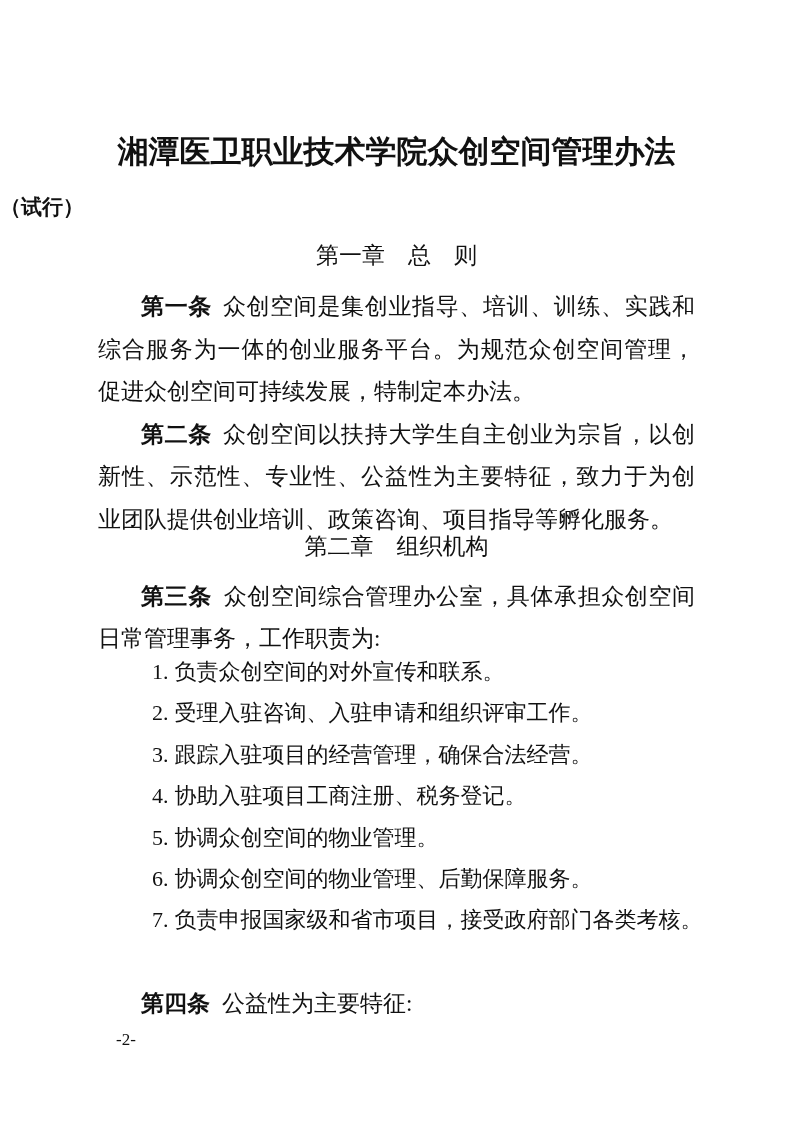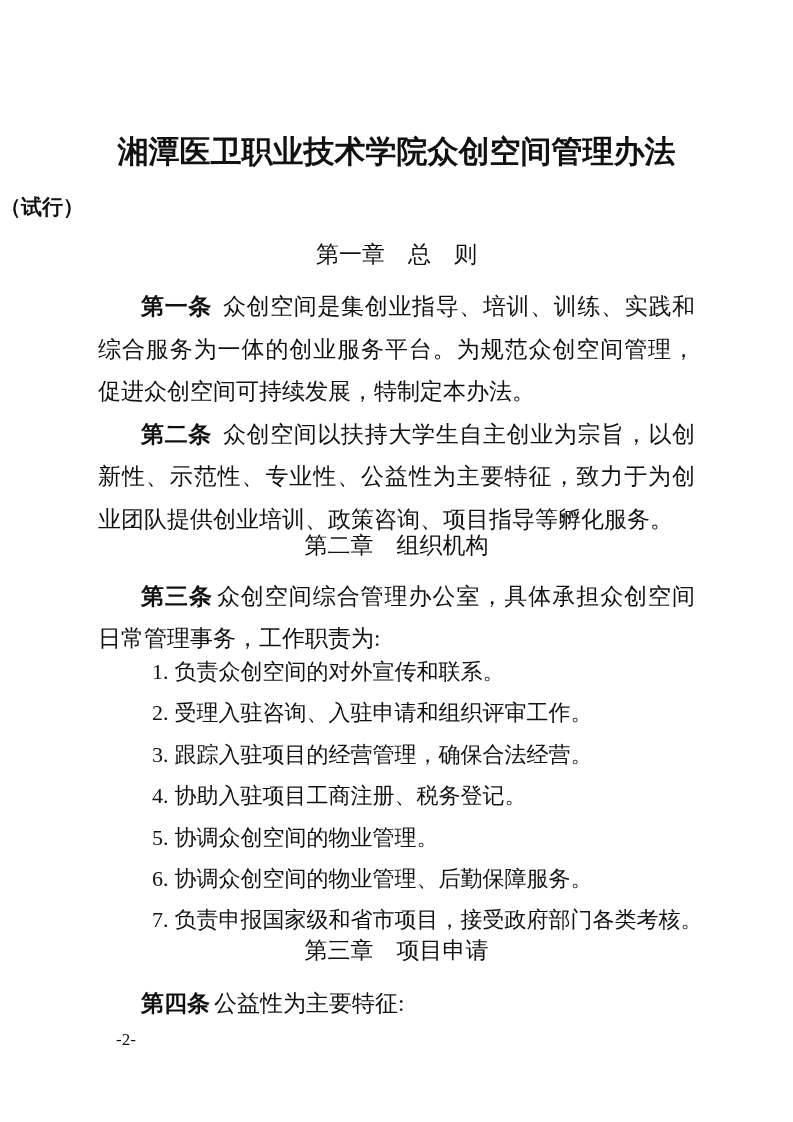--- a/index.html
+++ b/index.html
@@ -39,21 +39,21 @@
     font-size: 21px;
     font-weight: bold;
     line-height: 30px;
   }
   .chapter {
     position: absolute;
     left: 0;
     right: 0;
     margin: 0;
     text-align: center;
-    font-family: Liberation Serif, serif;
+    font-family: Liberation Sans, sans-serif;
     font-size: 23px;
     font-weight: 500;
     line-height: 30px;
   }
   .chapter-1 { top: 240px; }
   .chapter-2 { top: 531px; }
   .chapter-3 { top: 936px; }
   .body-block {
     position: absolute;
     left: 98px;
@@ -67,21 +67,21 @@
     margin: 0;
     text-indent: 43px;
   }
   .block-ch1 { top: 286px; }
   .block-art3 { top: 576px; line-height: 42px; }
   .block-art4 { top: 983px; line-height: 42px; }
   .art-label {
     font-weight: bold;
   }
   .gap-wide  { margin-right: 11px; }
-  .gap-narrow { margin-right: 4px; }
+  .gap-narrow { margin-right: 12px; }
   .duties {
     position: absolute;
     top: 651px;
     left: 152px;
     width: 600px;
     font-family: "Liberation Serif", "DejaVu Serif", serif;
     font-size: 22px;
     line-height: 41.4px;
     text-align: left;
   }
@@ -142,21 +142,20 @@
       <span class="duty-num">5.</span><span>协调众创空间的物业管理。</span>
     </div>
     <div>
       <span class="duty-num">6.</span><span>协调众创空间的物业管理、后勤保障服务。</span>
     </div>
     <div>
       <span class="duty-num">7.</span><span>负责申报国家级和省市项目，接受政府部门各类考核。</span>
     </div>
   </div>
 
-  <h2 class="chapter chapter-3">第三章　项目申请</h2>
 
   <div class="body-block block-art4">
     <p>
       <span class="art-label gap-narrow">第四条</span><span>公益性为主要特征:</span>
     </p>
   </div>
 
   <div class="page-number">-2-</div>
 
 </div>

